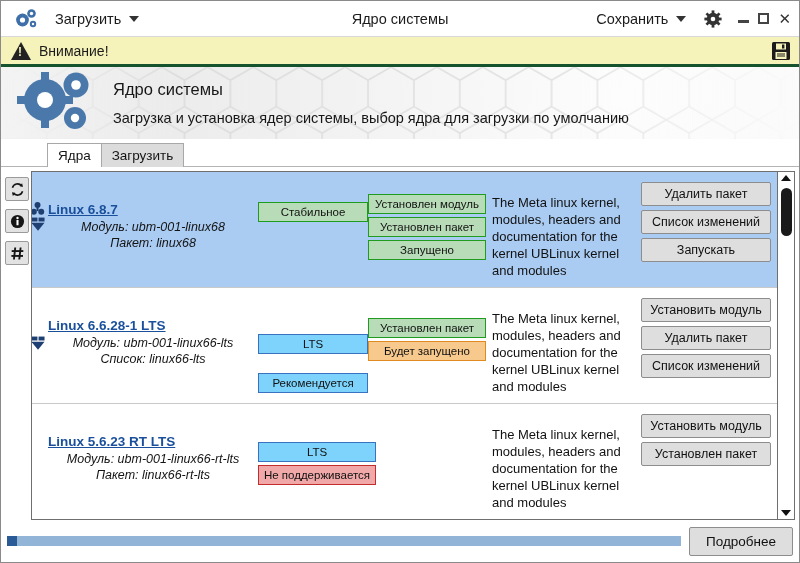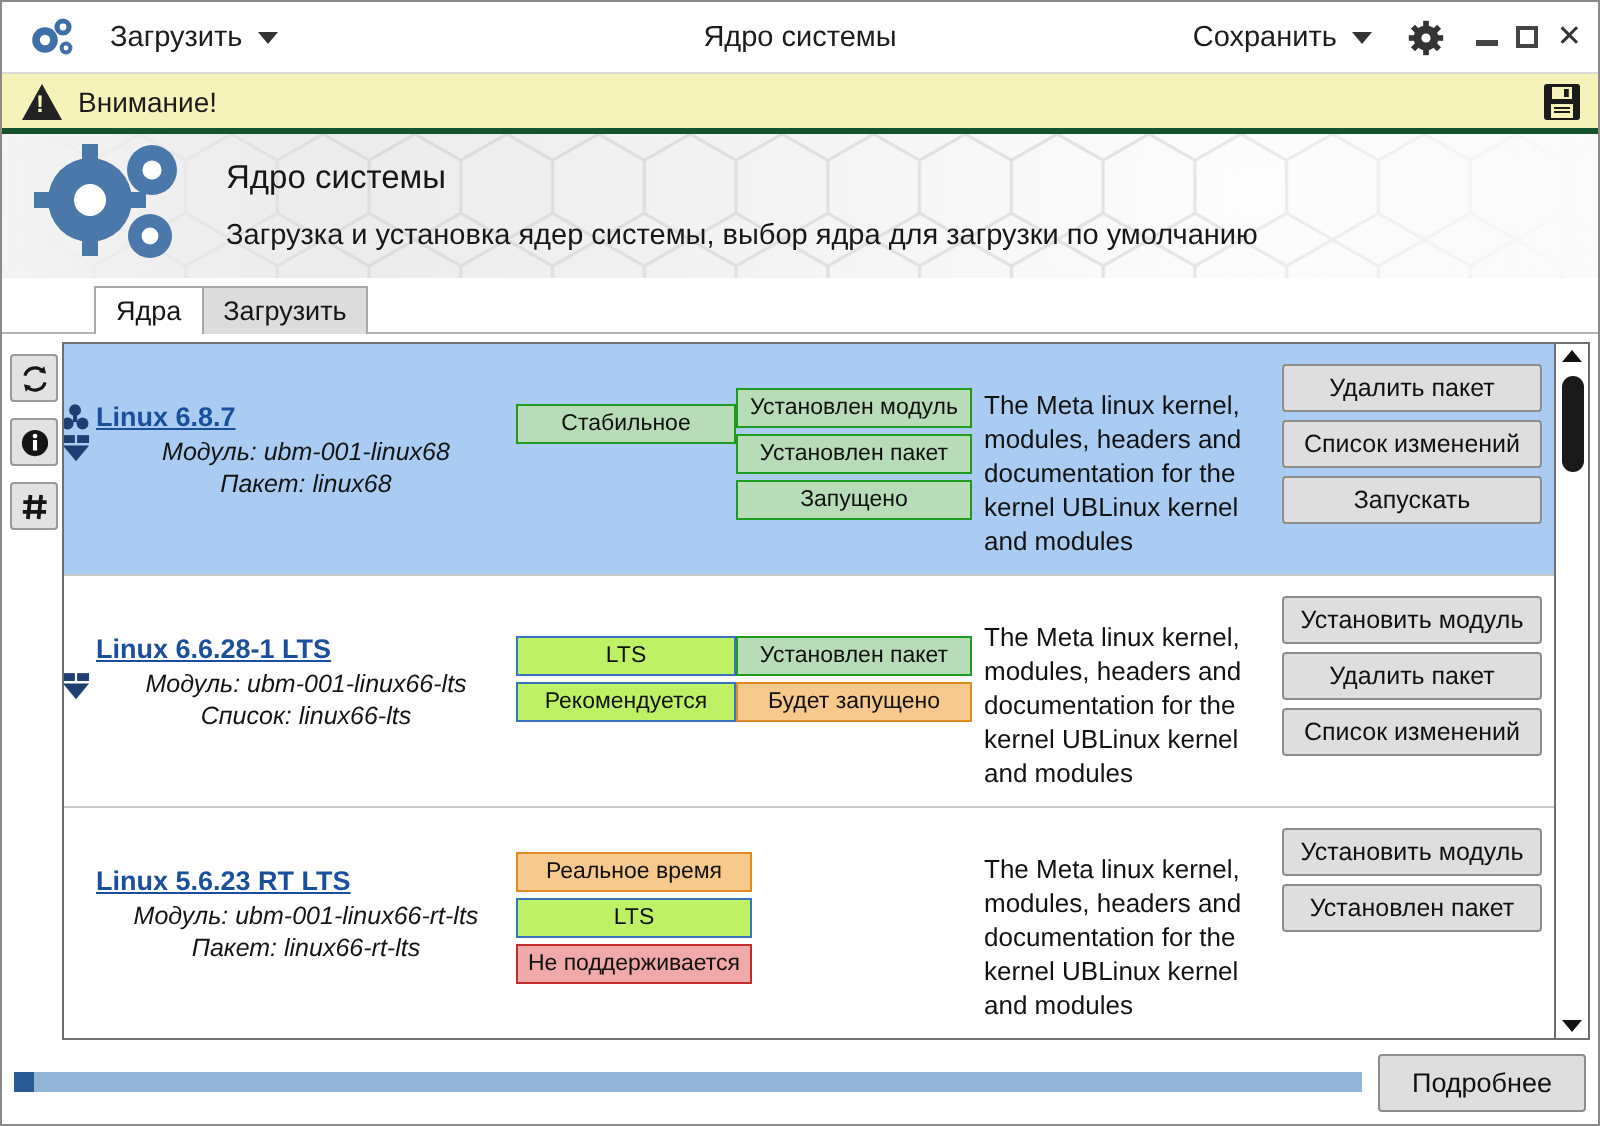--- a/index.html
+++ b/index.html
@@ -246,21 +246,21 @@
   }
   .badge {
     font-size: 11.5px;
     text-align: center;
     padding: 3px 4px;
     border: 1px solid;
     white-space: nowrap;
     color: #111;
   }
   .badge.green  { background: #b8dcb8; border-color: #1f9b1f; }
-  .badge.blue   { background: #bef264; border-color: #3a72c2; }
+  .badge.blue   { background: #7dd3fc; border-color: #3a72c2; margin-top: 16px; }
   .badge.orange { background: #f7c98d; border-color: #e08b22; }
   .badge.red    { background: #f0a8a8; border-color: #c22c2c; }
 
   .col-desc {
     flex: 1;
     min-width: 0;
     font-size: 13px;
     color: #121212;
     line-height: 17px;
     padding-top: 14px;
@@ -574,21 +574,20 @@
         </div>
 
         <div class="krow">
           <div class="col-ident">
             <div class="kname">Linux 5.6.23 RT LTS</div>
             <div class="kmeta">Модуль: ubm-001-linux66-rt-lts</div>
             <div class="kmeta">Пакет: linux66-rt-lts</div>
           </div>
 
           <div class="col-badges" style="width:118px;padding-top:14px">
-            <div class="badge orange">Реальное время</div>
             <div class="badge blue">LTS</div>
             <div class="badge red">Не поддерживается</div>
           </div>
 
           <div class="col-badges2" style="width:110px"></div>
 
           <div class="col-desc">The Meta linux kernel, modules, headers and documentation for the kernel UBLinux kernel and modules</div>
 
           <div class="col-actions">
             <div class="abtn">Установить модуль</div>

